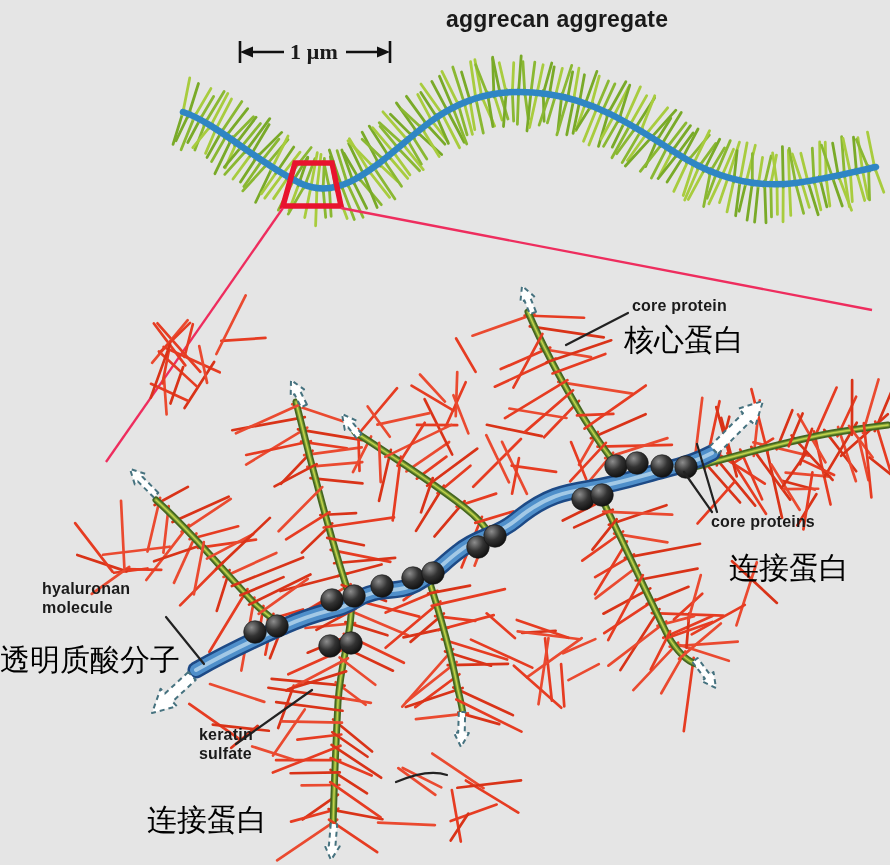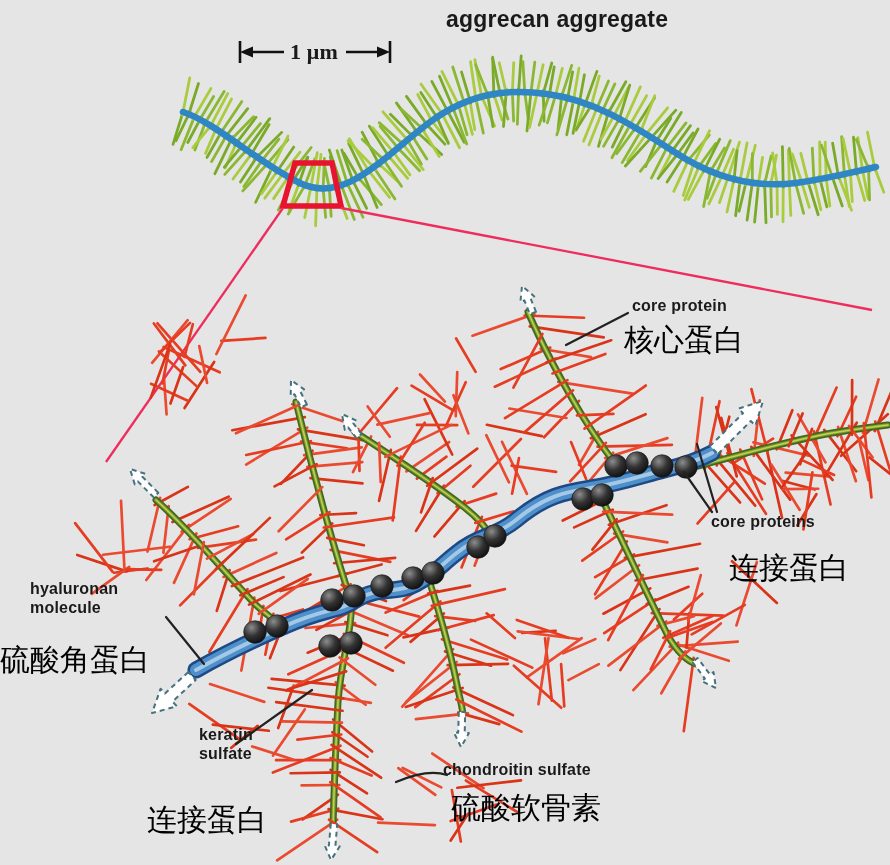--- a/index.html
+++ b/index.html
@@ -673,23 +673,21 @@
   <div class="lbl-en title" style="left:446px;top:6px;">aggrecan aggregate</div>
 
   <div class="lbl-en scale-txt" style="left:284px;top:39px;">1 μm</div>
 
   <div class="lbl-en" style="left:632px;top:297px;">core protein</div>
   <div class="lbl-zh" style="left:624px;top:320px;">核心蛋白</div>
 
   <div class="lbl-en" style="left:711px;top:513px;">core proteins</div>
   <div class="lbl-zh" style="left:729px;top:548px;text-align:right;">连接蛋白</div>
 
-  <div class="lbl-en" style="left:30px;top:580px;">hyaluronan
+  <div class="lbl-en" style="left:42px;top:580px;">hyaluronan
 molecule</div>
-  <div class="lbl-zh" style="left:0px;top:640px;">硫酸角蛋白</div>
+  <div class="lbl-zh" style="left:0px;top:640px;">透明质酸分子</div>
 
   <div class="lbl-en" style="left:163px;top:726px;margin-left:36px;">keratin
 sulfate</div>
   <div class="lbl-zh" style="left:147px;top:800px;">连接蛋白</div>
 
-  <div class="lbl-en" style="left:443px;top:761px;">chondroitin sulfate</div>
-  <div class="lbl-zh" style="left:451px;top:788px;">硫酸软骨素</div>
 </div>
 
 </body></html>

